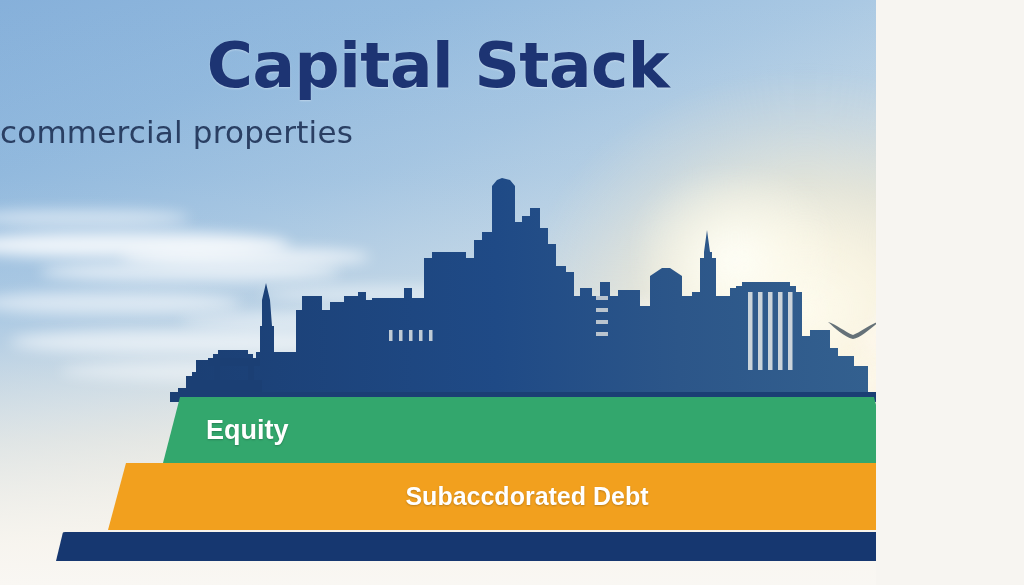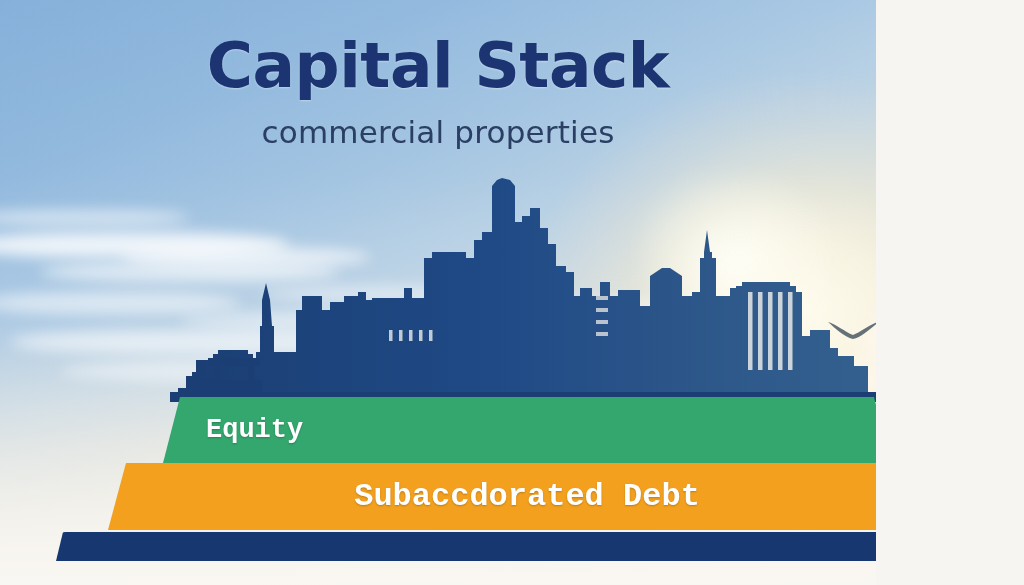--- a/index.html
+++ b/index.html
@@ -87,51 +87,51 @@
 
   
   .title{
     position:absolute;left:0;right:0;top:34px;text-align:center;
     font-size:63px;line-height:1.02;font-weight:700;letter-spacing:-0.5px;
     color:#1d3473;
     font-family:"DejaVu Sans","Liberation Sans",sans-serif;
     text-shadow:0 1px 2px rgba(255,255,255,0.35);
   }
   .subtitle{
-    position:absolute;left:0;right:0;top:114px;text-align:center;
+    position:absolute;left:0;right:0;top:114px;
     font-size:31px;font-weight:400;letter-spacing:0.2px;
     color:#2a3f63;
     font-family:"DejaVu Sans","Liberation Sans",sans-serif;
   }
 
   
   .skyline{position:absolute;left:0;top:0;width:1024px;height:585px;}
 
   
   .bar{
     position:absolute;
     display:flex;align-items:center;
     color:#ffffff;
-    font-family:Liberation Mono, monospace;
+    font-family:Liberation Sans, sans-serif;
     font-weight:700;
     filter:drop-shadow(0 2px 3px rgba(60,60,60,0.18));
   }
   .bar-green{
     left:163px;top:397px;width:728px;height:66px;
     background:#33a76d;
     clip-path:polygon(17px 0, 711px 0, 728px 66px, 0 66px);
     border-radius:14px 14px 0 0;
     font-size:27px;
   }
   .bar-orange{
     left:108px;top:463px;width:838px;height:67px;
     background:#f2a01e;
     clip-path:polygon(18px 0, 820px 0, 838px 67px, 0 67px);
     border-radius:14px 14px 0 0;
-    font-size:32px;
+    font-size:25px;
   }
   .bar-navy{
     left:56px;top:532px;width:853px;height:29px;
     background:#163770;
     clip-path:polygon(7px 0, 846px 0, 853px 29px, 0 29px);
     border-radius:9px 9px 0 0;
   }
   .bar-label{
     white-space:nowrap;
     text-shadow:0 1px 2px rgba(0,0,0,0.22);

